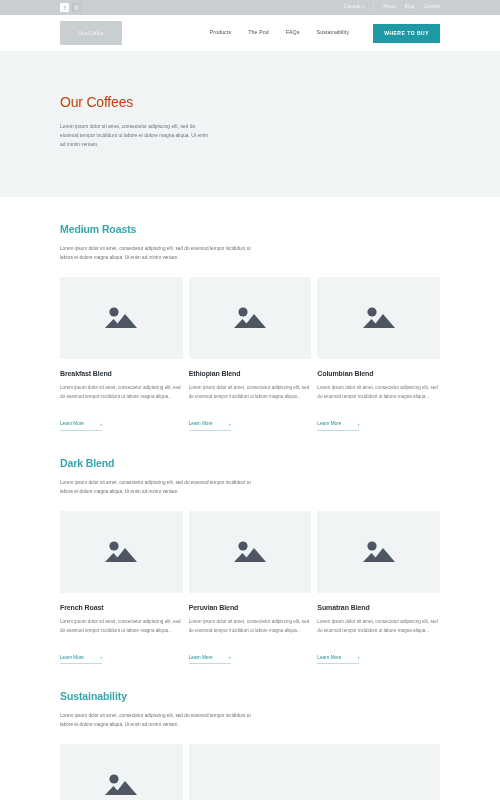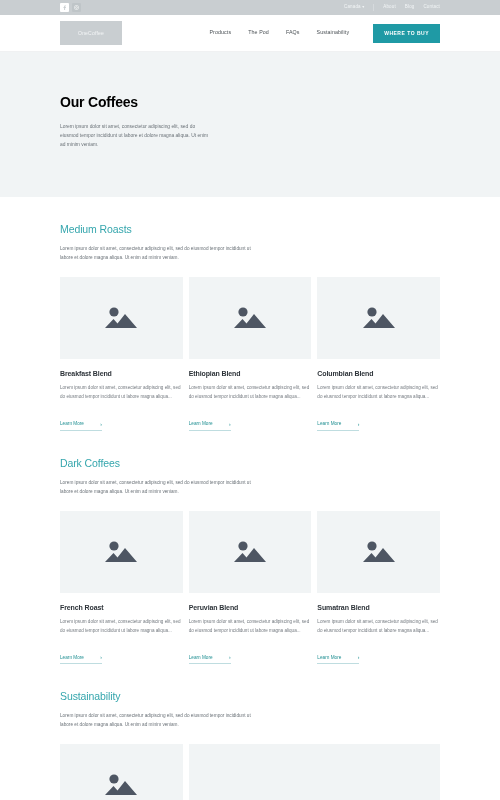--- a/index.html
+++ b/index.html
@@ -98,39 +98,39 @@
     white-space: nowrap;
   }
 
   
   .hero {
     background: #f1f4f5;
     padding: 42px 60px 48px 60px;
   }
   .hero-title {
     font-size: 14px;
-    font-weight: bold;
-    color: #000000;
+    font-weight: normal;
+    color: #c2410c;
     letter-spacing: -0.2px;
     margin-bottom: 12px;
   }
   .hero-text {
     font-size: 4.9px;
     line-height: 1.85;
     color: #6b7278;
     max-width: 152px;
   }
 
   
   .content { padding: 0 60px; }
 
   .section { padding-top: 26px; }
   .section-title {
     font-size: 10.5px;
-    font-weight: normal;
+    font-weight: bold;
     color: #35a6ad;
     letter-spacing: -0.1px;
     margin-bottom: 10px;
   }
   .section-text {
     font-size: 4.7px;
     line-height: 1.9;
     color: #6b7278;
     max-width: 205px;
     margin-bottom: 14px;
@@ -278,21 +278,21 @@
         <a class="learn-more">
           <span>Learn More</span>
           <span class="arrow">›</span>
         </a>
       </article>
 
     </div>
   </section>
 
   <section class="section">
-    <h2 class="section-title">Dark Coffees</h2>
+    <h2 class="section-title">Dark Blend</h2>
     <p class="section-text">Lorem ipsum dolor sit amet, consectetur adipiscing elit, sed do eiusmod tempor incididunt ut labore et dolore magna aliqua. Ut enim ad minim veniam.</p>
     <div class="card-grid">
 
       <article class="card">
         <div class="card-image">
           <svg class="placeholder-icon" width="34" height="28" viewBox="0 0 34 28">
             <circle cx="10" cy="8" r="4.6" fill="#4e5663"></circle>
             <path d="M1 24 L9.5 15 L13.5 19.5 L21 10 L33 24 Z" fill="#4e5663"></path>
           </svg>
         </div>

